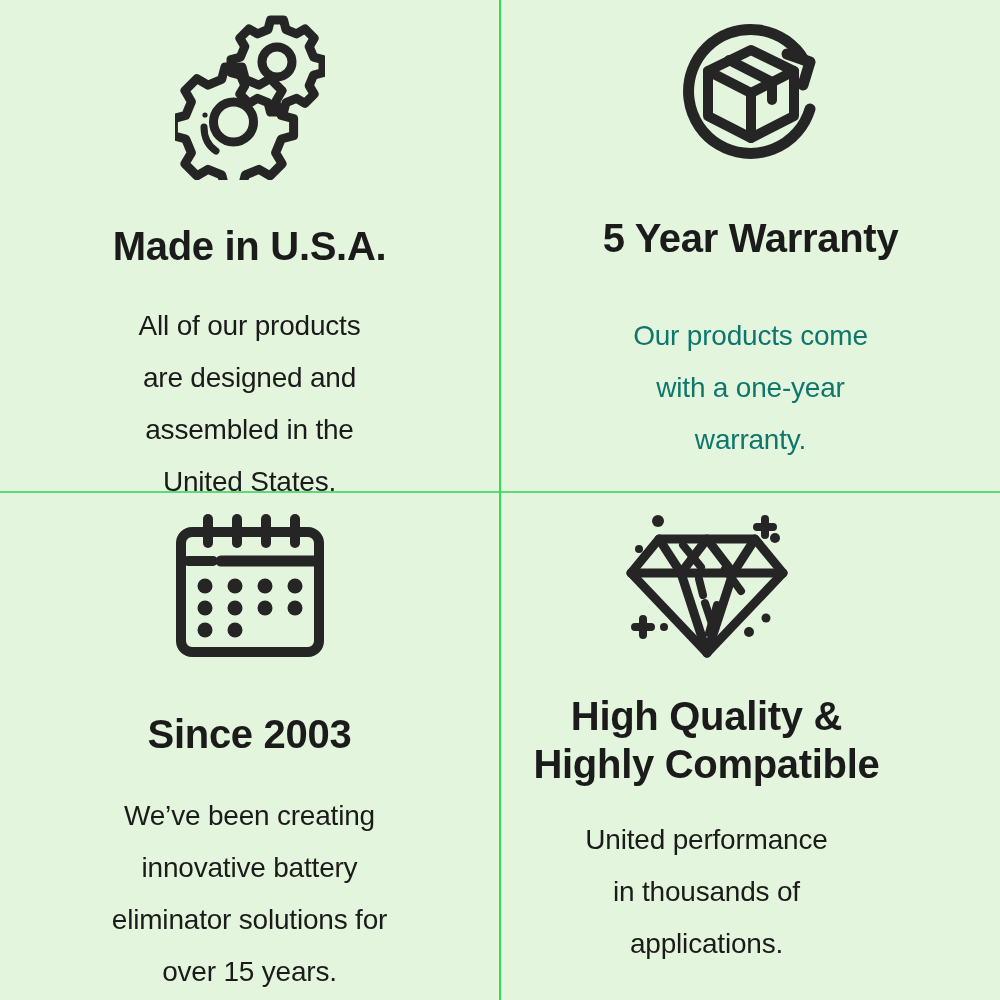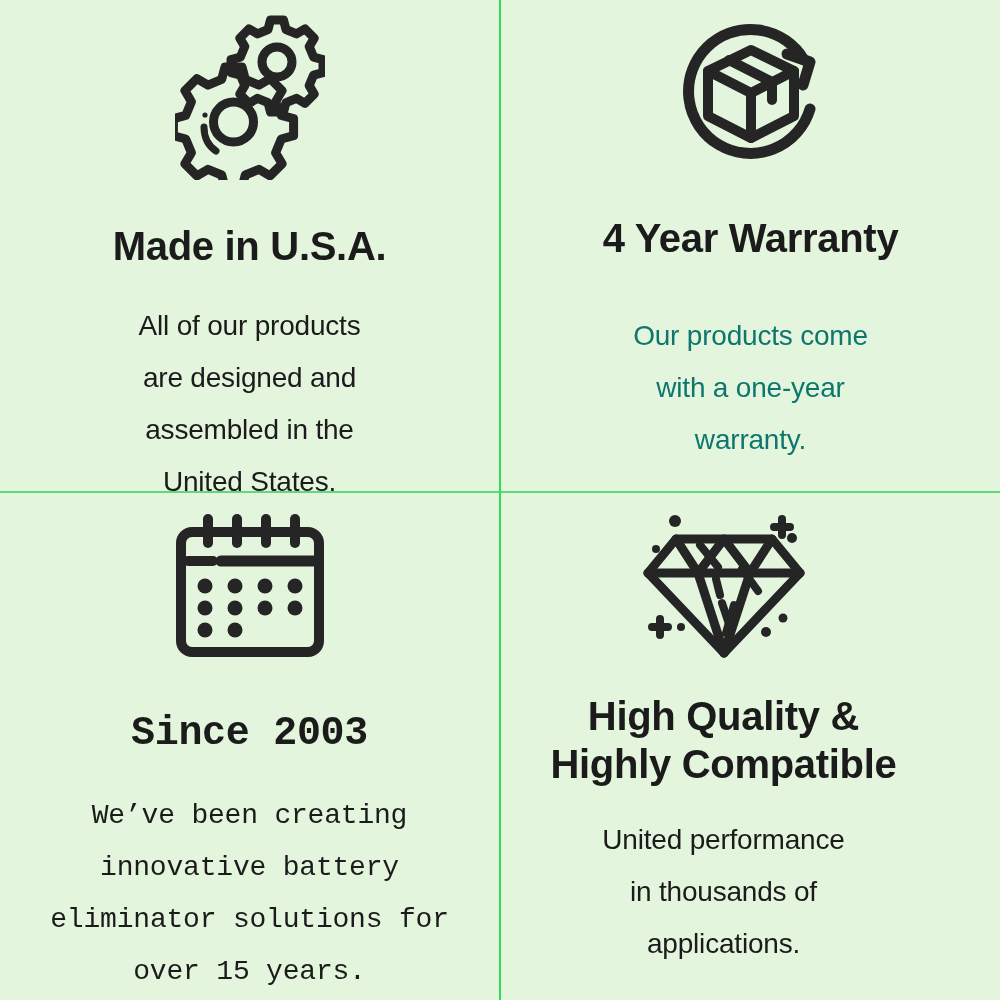--- a/index.html
+++ b/index.html
@@ -42,22 +42,22 @@
   
   .cell {
     position: absolute;
     box-sizing: border-box;
     display: flex;
     flex-direction: column;
     align-items: center;
   }
   .cell-tl { left: 0;     top: 0;     width: 499px; height: 491px; }
   .cell-tr { left: 501px; top: 0;     width: 499px; height: 491px; }
-  .cell-bl { left: 0;     top: 493px; width: 499px; height: 419px; font-family: Liberation Mono, monospace; }
-  .cell-br { left: 520px; top: 493px; width: 407px; height: 507px; }
+  .cell-bl { left: 0;     top: 493px; width: 499px; height: 419px; }
+  .cell-br { left: 503px; top: 493px; width: 407px; height: 507px; }
 
   .icon-wrap {
     display: flex;
     align-items: center;
     justify-content: center;
   }
   .icon-wrap svg { display: block; }
 
   .card-title {
     color: #1b1b1b;
@@ -130,21 +130,21 @@
 
         <g stroke-width="10">
           <path d="M80 38 L123 59 L123 104 L80 126 L37 104 L37 59 Z"></path>
           <path d="M37 59 L80 81 L123 59"></path>
           <path d="M80 81 L80 126"></path>
           <path d="M58 48 L101 70"></path>
           <path d="M101 70 L101 88"></path>
         </g>
       </svg>
     </div>
-    <div class="card-title" style="color: rgb(27, 27, 27);">4 Year Warranty</div>
+    <div class="card-title" style="color: rgb(27, 27, 27);">5 Year Warranty</div>
     <div class="card-body" style="color: #0f766e;">Our products come
 with a one-year
 warranty.</div>
   </div>
 
   <div class="cell cell-bl">
     <div class="icon-wrap">
       <svg width="150" height="145" viewBox="0 0 150 145" fill="none" stroke="#252525" stroke-width="10" stroke-linejoin="round" stroke-linecap="round">
 
         <path d="M33 6 v24"></path>

